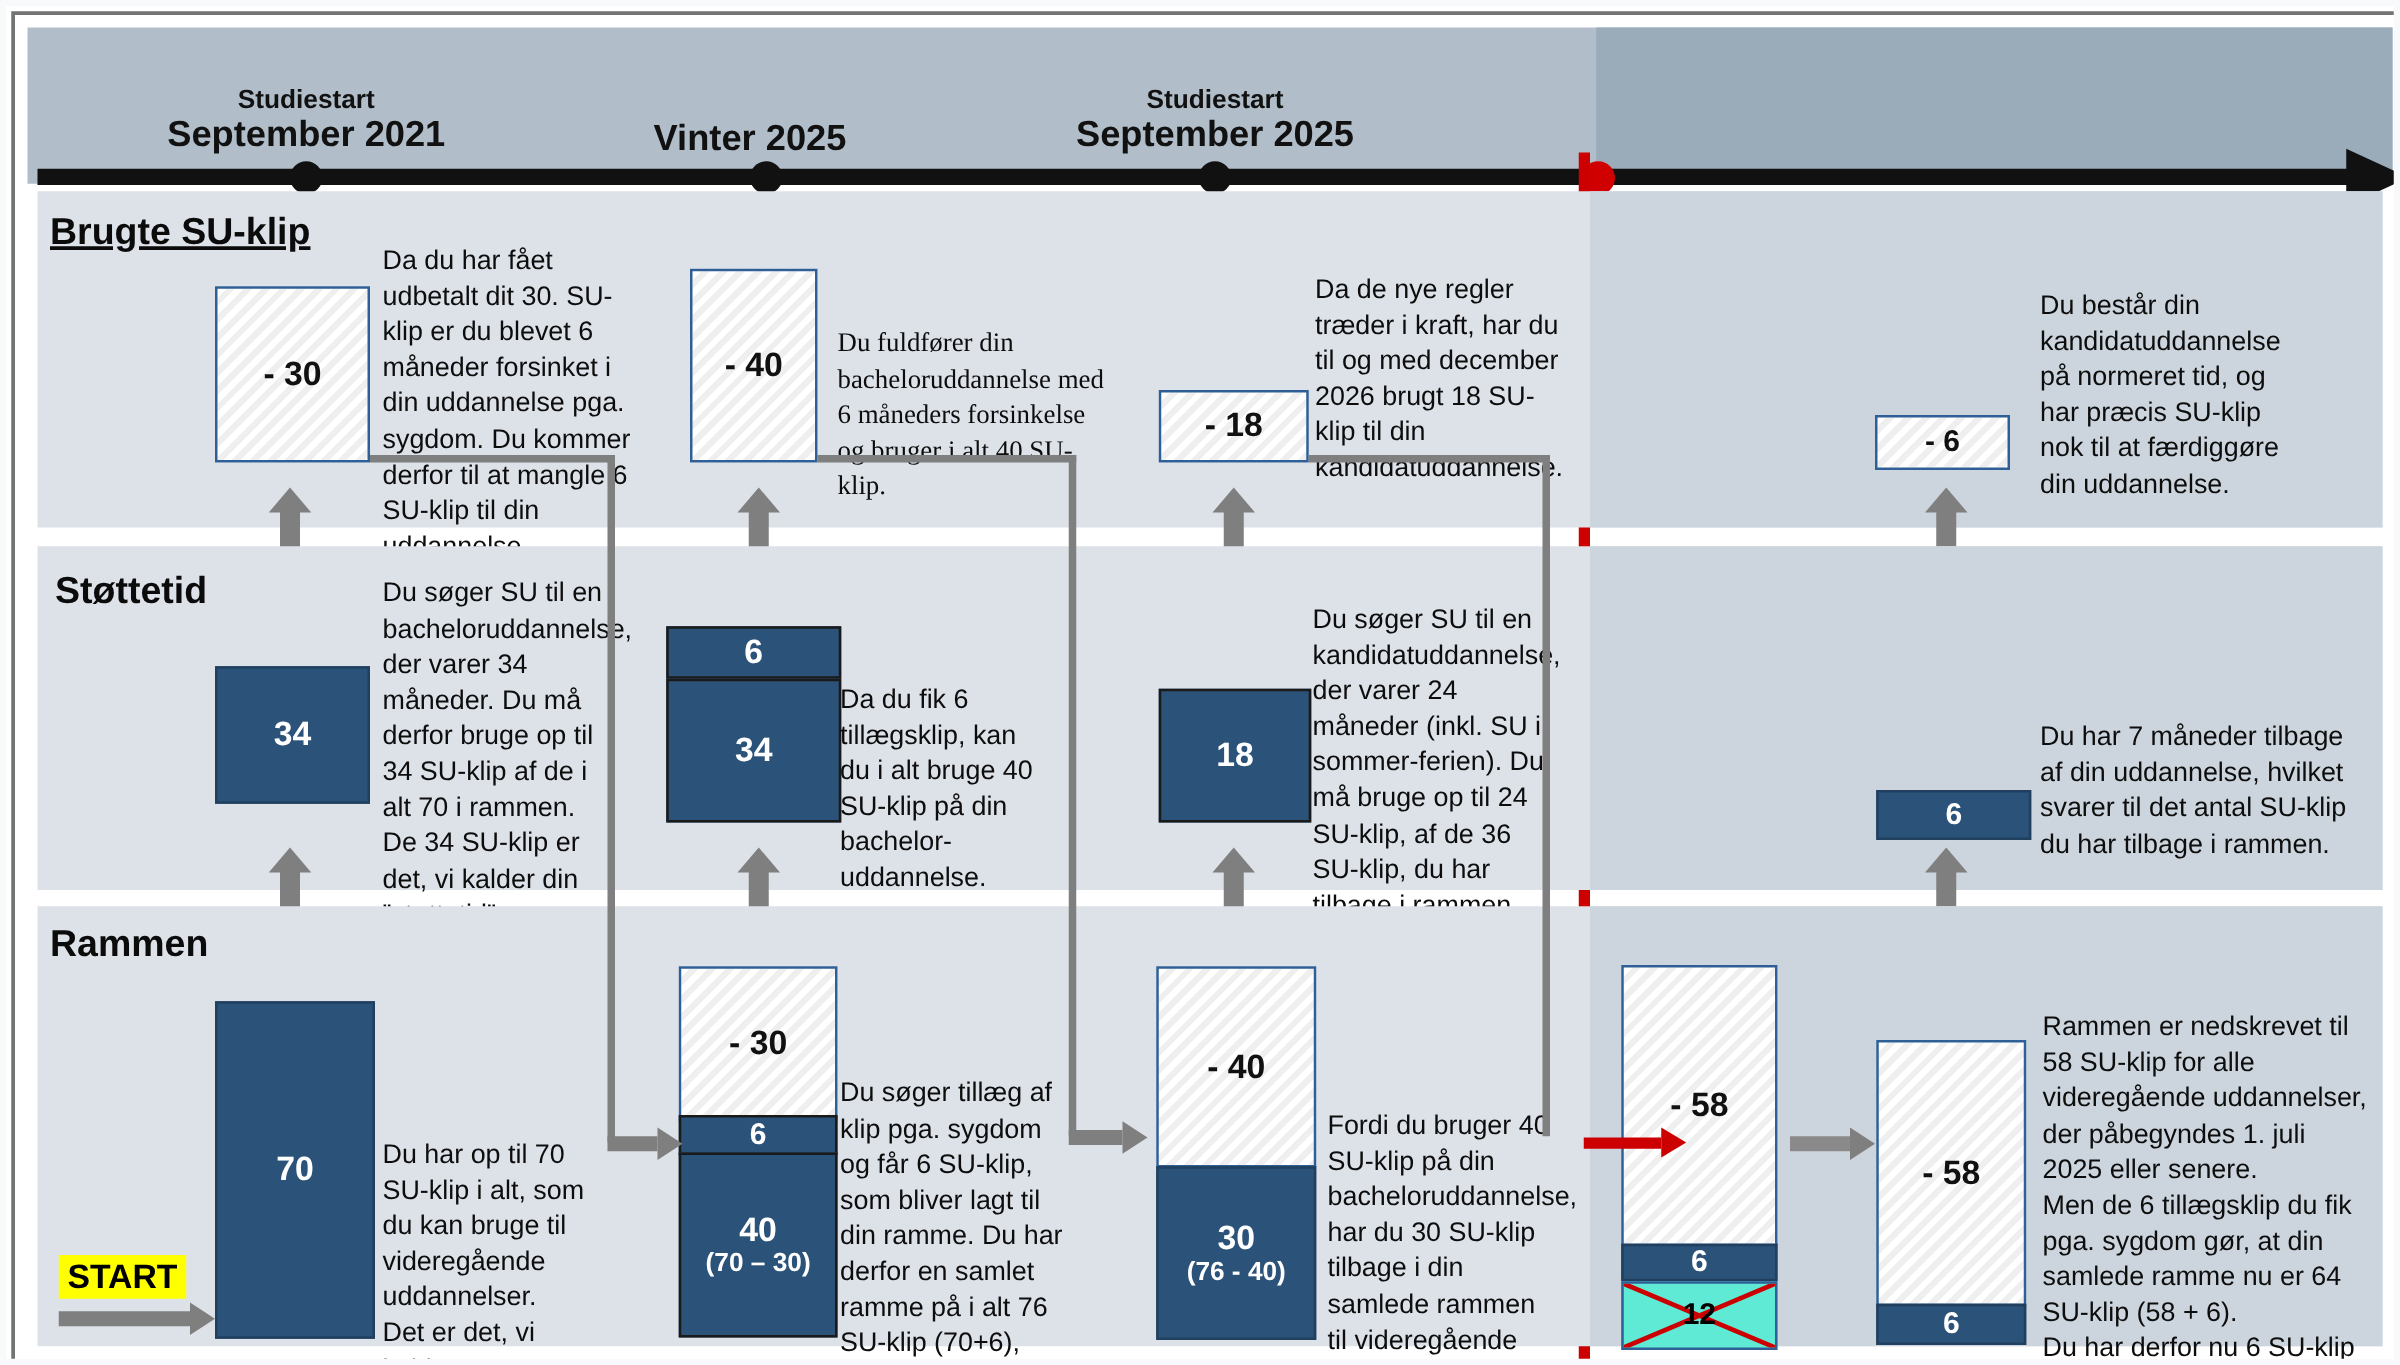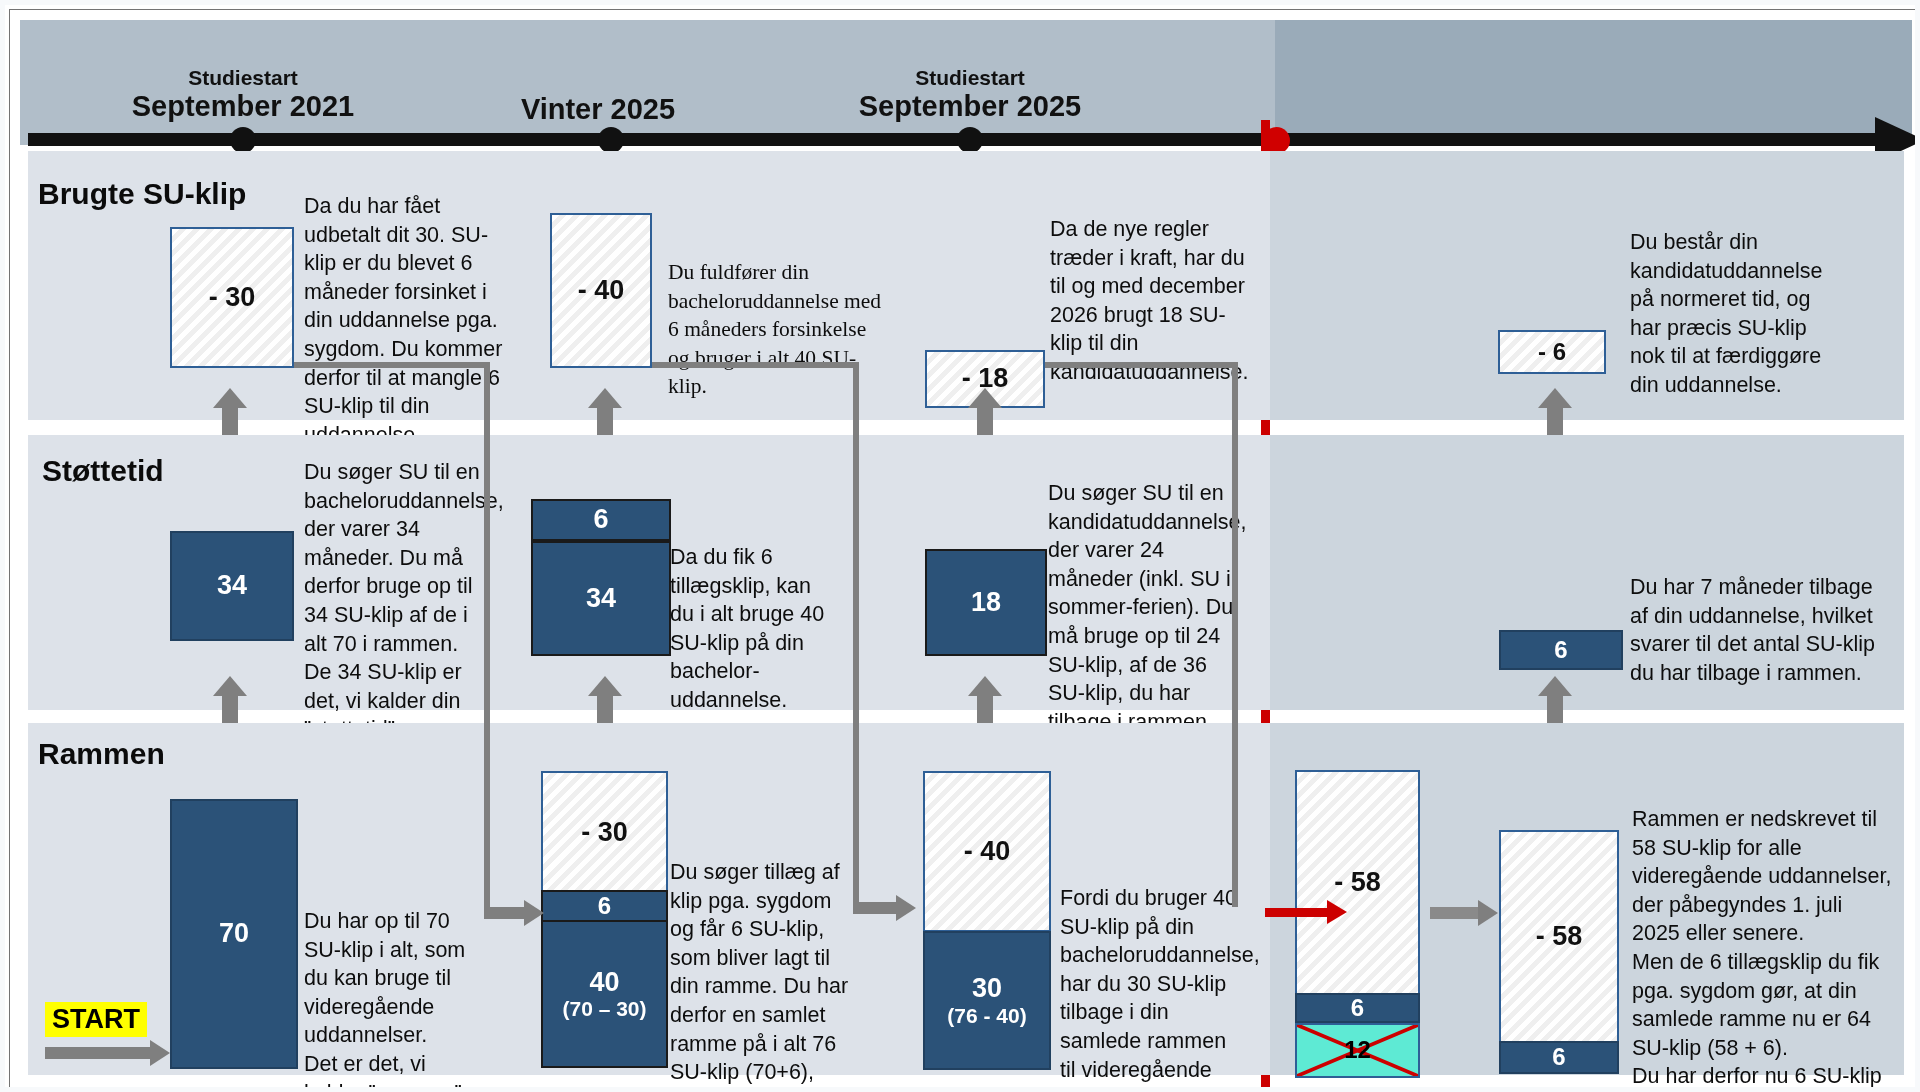--- a/index.html
+++ b/index.html
@@ -6,21 +6,21 @@
   body{font-family:"Liberation Sans",sans-serif;}
   #page{
     position:relative;width:1920px;height:1092px;
     background:#ffffff;
     box-sizing:border-box;
     border:5px solid #f7f9fb;
     overflow:hidden;
   }
   #frame{
     position:absolute;left:4px;top:4px;width:1912px;height:1084px;
-    border:1px solid #737373;box-sizing:border-box;background:#ffffff;
+    border:3px solid #737373;box-sizing:border-box;background:#ffffff;
   }
 
   
   .tl-band{
     position:absolute;left:10px;top:10px;width:1892px;height:125px;
     background:#b1bec9;
   }
   .tl-band-dark{
     position:absolute;left:1255px;top:0;width:637px;height:125px;
     background:#9aabb9;
@@ -141,33 +141,33 @@
         <span class="tl-sub">Studiestart</span>
         <span class="tl-main">September 2025</span>
       </div>
 
     </div>
 
     <div class="redline"></div>
 
     <div class="row-band" style="left:18px;top:141px;width:1876px;height:269px;"></div>
     <div class="row-band shaded" style="left:1260px;top:141px;width:634px;height:269px;"></div>
-    <div class="rowtitle" style="left:28px;top:167px;">Brugte SU-klip</div>
+    <div class="rowtitle" style="left:28px;top:157px;text-decoration:underline;">Brugte SU-klip</div>
 
     <div class="box hatch" style="left:160px;top:217px;width:124px;height:141px;">
       <div class="center-num">- 30</div>
     </div>
     <div class="note" style="left:294px;top:182px;width:215px;">Da du har fået udbetalt dit 30. SU-klip er du blevet 6 måneder forsinket i din uddannelse pga. sygdom. Du kommer derfor til at mangle 6 SU-klip til din uddannelse.</div>
 
     <div class="box hatch" style="left:540px;top:203px;width:102px;height:155px;">
       <div class="center-num">- 40</div>
     </div>
     <div class="note" style="left:658px;top:248px;width:220px;font-family:Liberation Serif, serif;">Du fuldfører din bacheloruddannelse med 6 måneders forsinkelse og bruger i alt 40 SU-klip.</div>
 
-    <div class="box hatch" style="left:915px;top:300px;width:120px;height:58px;margin-top:40px;">
+    <div class="box hatch" style="left:915px;top:300px;width:120px;height:58px;">
       <div class="center-num">- 18</div>
     </div>
     <div class="note" style="left:1040px;top:205px;width:200px;">Da de nye regler træder i kraft, har du til og med december 2026 brugt 18 SU-klip til din kandidatuddannelse.</div>
 
     <div class="box hatch" style="left:1488px;top:320px;width:108px;height:44px;">
       <div class="center-num small-num">- 6</div>
     </div>
     <div class="note" style="left:1620px;top:218px;width:216px;">Du består din kandidatuddannelse på normeret tid, og har præcis SU-klip nok til at færdiggøre din uddannelse.</div>
 
     <div class="uparrow" style="left:203px;top:378px;height:72px;">

